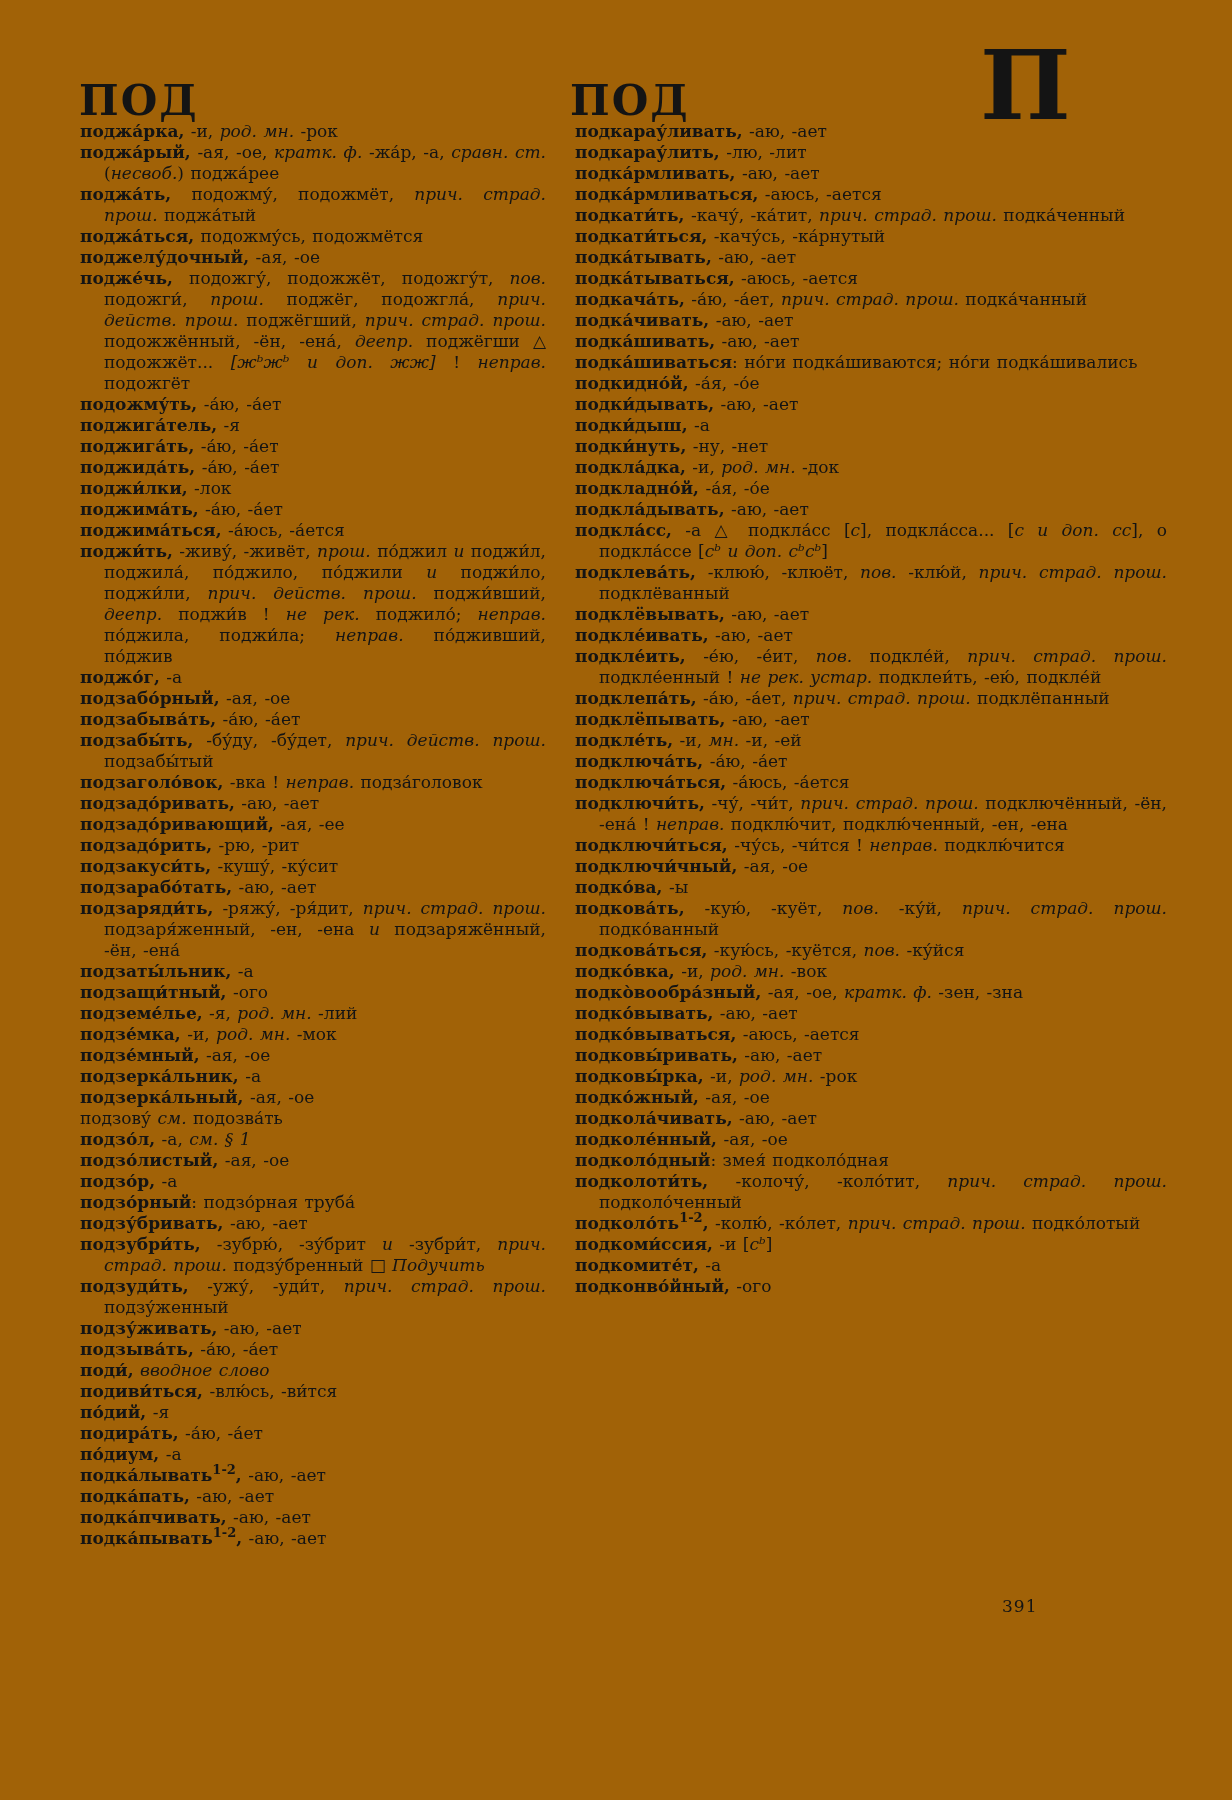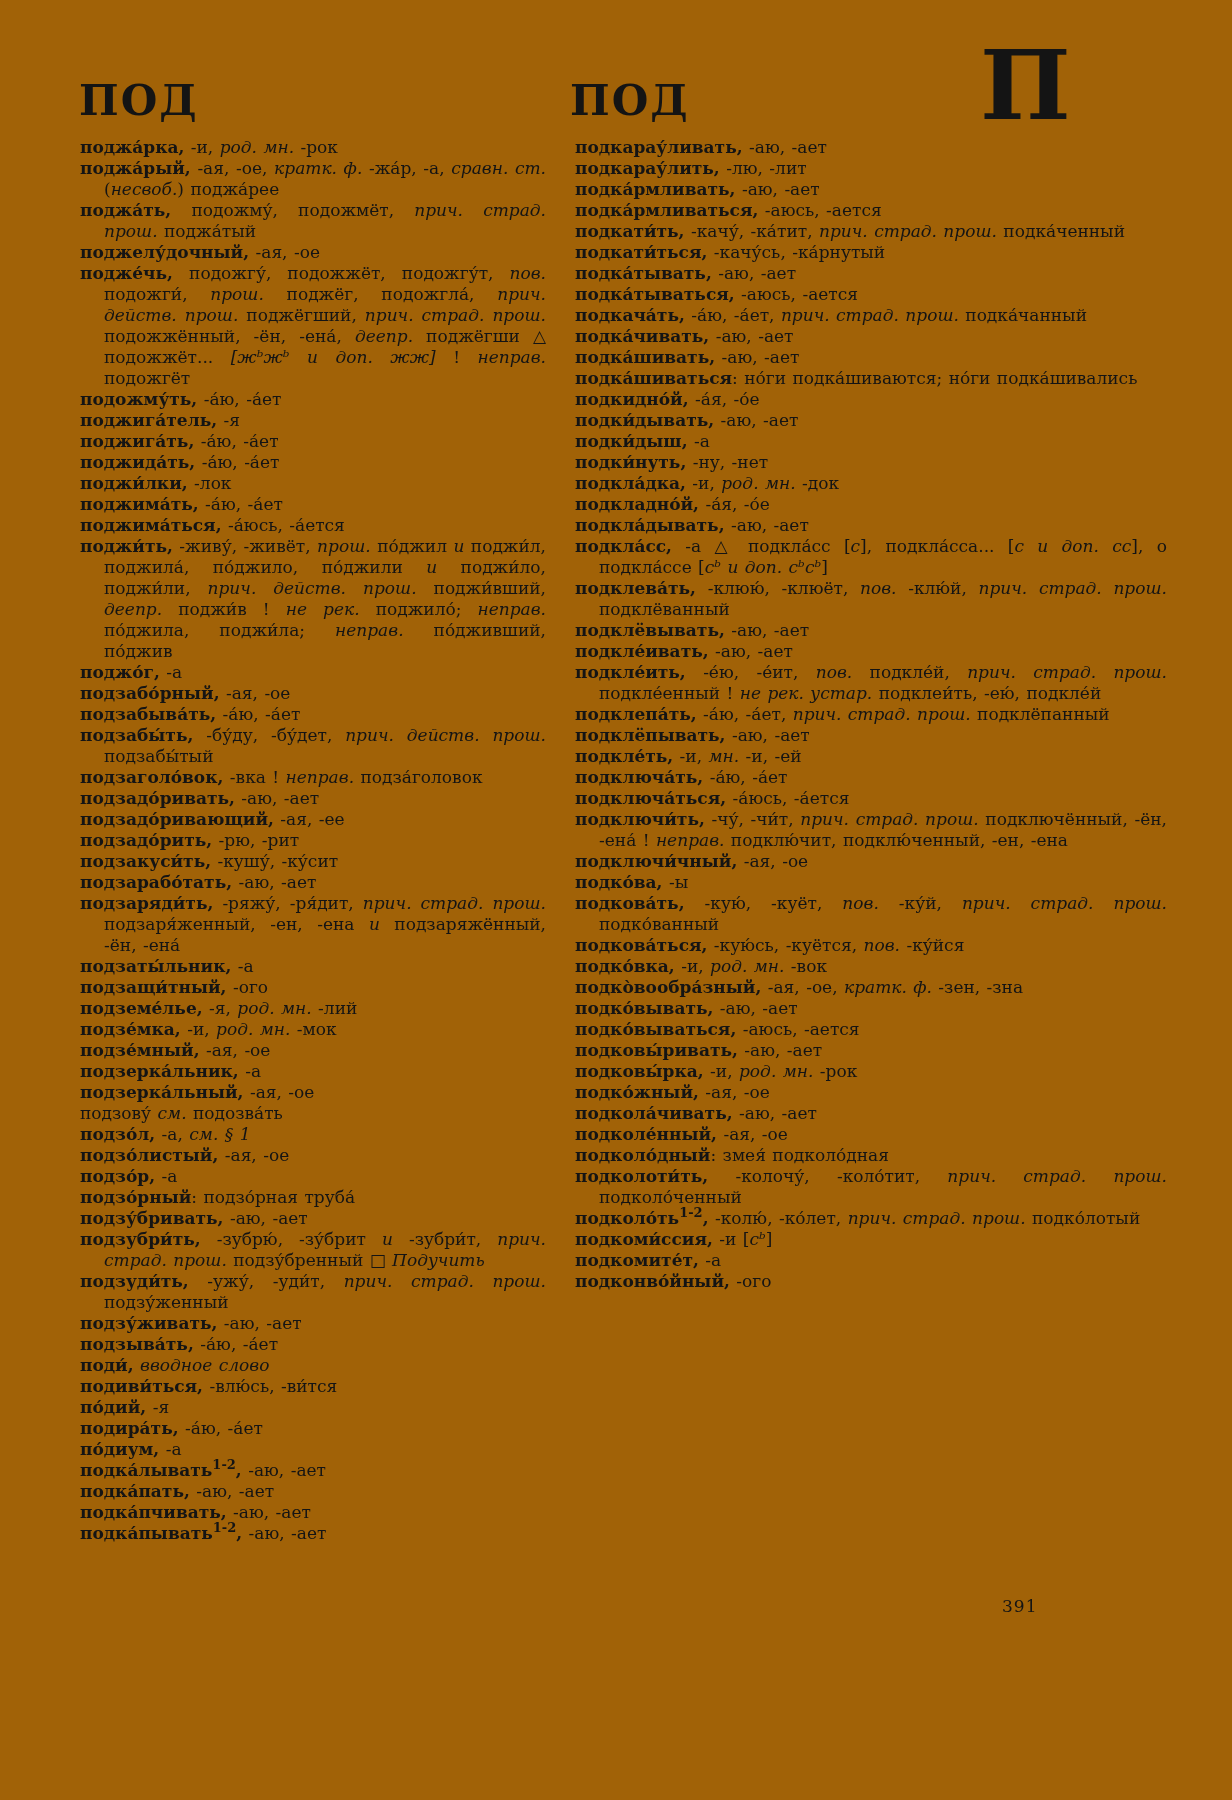--- a/index.html
+++ b/index.html
@@ -21,21 +21,21 @@
   .head-left{left:79px;}
   .head-mid{left:570px;}
   .corner-letter{
     position:absolute;top:38px;left:980px;
     font-size:96px;font-weight:700;line-height:1;
   }
   .columns{
     position:absolute;left:80px;top:121px;
     display:flex;gap:29px;
   }
-  .col{display:block;margin-top:16px;}
+  .col{display:block;}
   .col1{width:466px;}
   .col2{width:592px;}
   .entry{
     font-size:17px;line-height:21px;
     text-align:justify;
     padding-left:24px;text-indent:-24px;
     word-spacing:1px;
   }
   .entry .b{font-weight:700;}
   .entry .i{font-style:italic;}
@@ -57,20 +57,21 @@
     <span class="head-word head-mid">ПОД</span>
   </div>
 
   <div class="corner-letter">П</div>
 
   <div class="columns">
     <div class="col col1">
         <div class="entry"><span class="b">поджа́рка,</span><span> -и, </span><span class="i">род. мн.</span><span> -рок</span></div>
         <div class="entry"><span class="b">поджа́рый,</span><span> -ая, -ое, </span><span class="i">кратк. ф.</span><span> -жа́р, -а, </span><span class="i">сравн. ст.</span><span> (</span><span class="i">несвоб.</span><span>) поджа́рее</span></div>
         <div class="entry"><span class="b">поджа́ть,</span><span> подожму́, подожмёт, </span><span class="i">прич. страд. прош.</span><span> поджа́тый</span></div>
+        <div class="entry"><span class="b">поджа́ться,</span><span> подожму́сь, подожмётся</span></div>
         <div class="entry"><span class="b">поджелу́дочный,</span><span> -ая, -ое</span></div>
         <div class="entry"><span class="b">подже́чь,</span><span> подожгу́, подожжёт, подожгу́т, </span><span class="i">пов.</span><span> подожги́, </span><span class="i">прош.</span><span> поджёг, подожгла́, </span><span class="i">прич. действ. прош.</span><span> поджёгший, </span><span class="i">прич. страд. прош.</span><span> подожжённый, -ён, -ена́, </span><span class="i">деепр.</span><span> поджёгши △ подожжёт... </span><span class="i">[жᵇжᵇ и доп. жж]</span><span> ! </span><span class="i">неправ.</span><span> подожгёт</span></div>
         <div class="entry"><span class="b">подожму́ть,</span><span> -а́ю, -а́ет</span></div>
         <div class="entry"><span class="b">поджига́тель,</span><span> -я</span></div>
         <div class="entry"><span class="b">поджига́ть,</span><span> -а́ю, -а́ет</span></div>
         <div class="entry"><span class="b">поджида́ть,</span><span> -а́ю, -а́ет</span></div>
         <div class="entry"><span class="b">поджи́лки,</span><span> -лок</span></div>
         <div class="entry"><span class="b">поджима́ть,</span><span> -а́ю, -а́ет</span></div>
         <div class="entry"><span class="b">поджима́ться,</span><span> -а́юсь, -а́ется</span></div>
         <div class="entry"><span class="b">поджи́ть,</span><span> -живу́, -живёт, </span><span class="i">прош.</span><span> по́джил </span><span class="i">и</span><span> поджи́л, поджила́, по́джило, по́джили </span><span class="i">и</span><span> поджи́ло, поджи́ли, </span><span class="i">прич. действ. прош.</span><span> поджи́вший, </span><span class="i">деепр.</span><span> поджи́в ! </span><span class="i">не рек.</span><span> поджило́; </span><span class="i">неправ.</span><span> по́джила, поджи́ла; </span><span class="i">неправ.</span><span> по́дживший, по́джив</span></div>
@@ -136,20 +137,21 @@
         <div class="entry"><span class="b">подклева́ть,</span><span> -клюю́, -клюёт, </span><span class="i">пов.</span><span> -клю́й, </span><span class="i">прич. страд.</span><span> </span><span class="i">прош.</span><span> подклёванный</span></div>
         <div class="entry"><span class="b">подклёвывать,</span><span> -аю, -ает</span></div>
         <div class="entry"><span class="b">подкле́ивать,</span><span> -аю, -ает</span></div>
         <div class="entry"><span class="b">подкле́ить,</span><span> -е́ю, -е́ит, </span><span class="i">пов.</span><span> подкле́й, </span><span class="i">прич. страд. прош.</span><span> подкле́енный ! </span><span class="i">не рек. устар.</span><span> подклеи́ть, -ею́, подкле́й</span></div>
         <div class="entry"><span class="b">подклепа́ть,</span><span> -а́ю, -а́ет, </span><span class="i">прич. страд. прош.</span><span> подклёпанный</span></div>
         <div class="entry"><span class="b">подклёпывать,</span><span> -аю, -ает</span></div>
         <div class="entry"><span class="b">подкле́ть,</span><span> -и, </span><span class="i">мн.</span><span> -и, -ей</span></div>
         <div class="entry"><span class="b">подключа́ть,</span><span> -а́ю, -а́ет</span></div>
         <div class="entry"><span class="b">подключа́ться,</span><span> -а́юсь, -а́ется</span></div>
         <div class="entry"><span class="b">подключи́ть,</span><span> -чу́, -чи́т, </span><span class="i">прич. страд. прош.</span><span> подключённый, -ён, -ена́ ! </span><span class="i">неправ.</span><span> подклю́чит, подклю́ченный, -ен, -ена</span></div>
+        <div class="entry"><span class="b">подключи́ться,</span><span> -чу́сь, -чи́тся ! </span><span class="i">неправ.</span><span> подклю́чится</span></div>
         <div class="entry"><span class="b">подключи́чный,</span><span> -ая, -ое</span></div>
         <div class="entry"><span class="b">подко́ва,</span><span> -ы</span></div>
         <div class="entry"><span class="b">подкова́ть,</span><span> -кую́, -куёт, </span><span class="i">пов.</span><span> -ку́й, </span><span class="i">прич. страд. прош.</span><span> подко́ванный</span></div>
         <div class="entry"><span class="b">подкова́ться,</span><span> -кую́сь, -куётся, </span><span class="i">пов.</span><span> -ку́йся</span></div>
         <div class="entry"><span class="b">подко́вка,</span><span> -и, </span><span class="i">род. мн.</span><span> -вок</span></div>
         <div class="entry"><span class="b">подко̀вообра́зный,</span><span> -ая, -ое, </span><span class="i">кратк. ф.</span><span> -зен, -зна</span></div>
         <div class="entry"><span class="b">подко́вывать,</span><span> -аю, -ает</span></div>
         <div class="entry"><span class="b">подко́вываться,</span><span> -аюсь, -ается</span></div>
         <div class="entry"><span class="b">подковы́ривать,</span><span> -аю, -ает</span></div>
         <div class="entry"><span class="b">подковы́рка,</span><span> -и, </span><span class="i">род. мн.</span><span> -рок</span></div>

